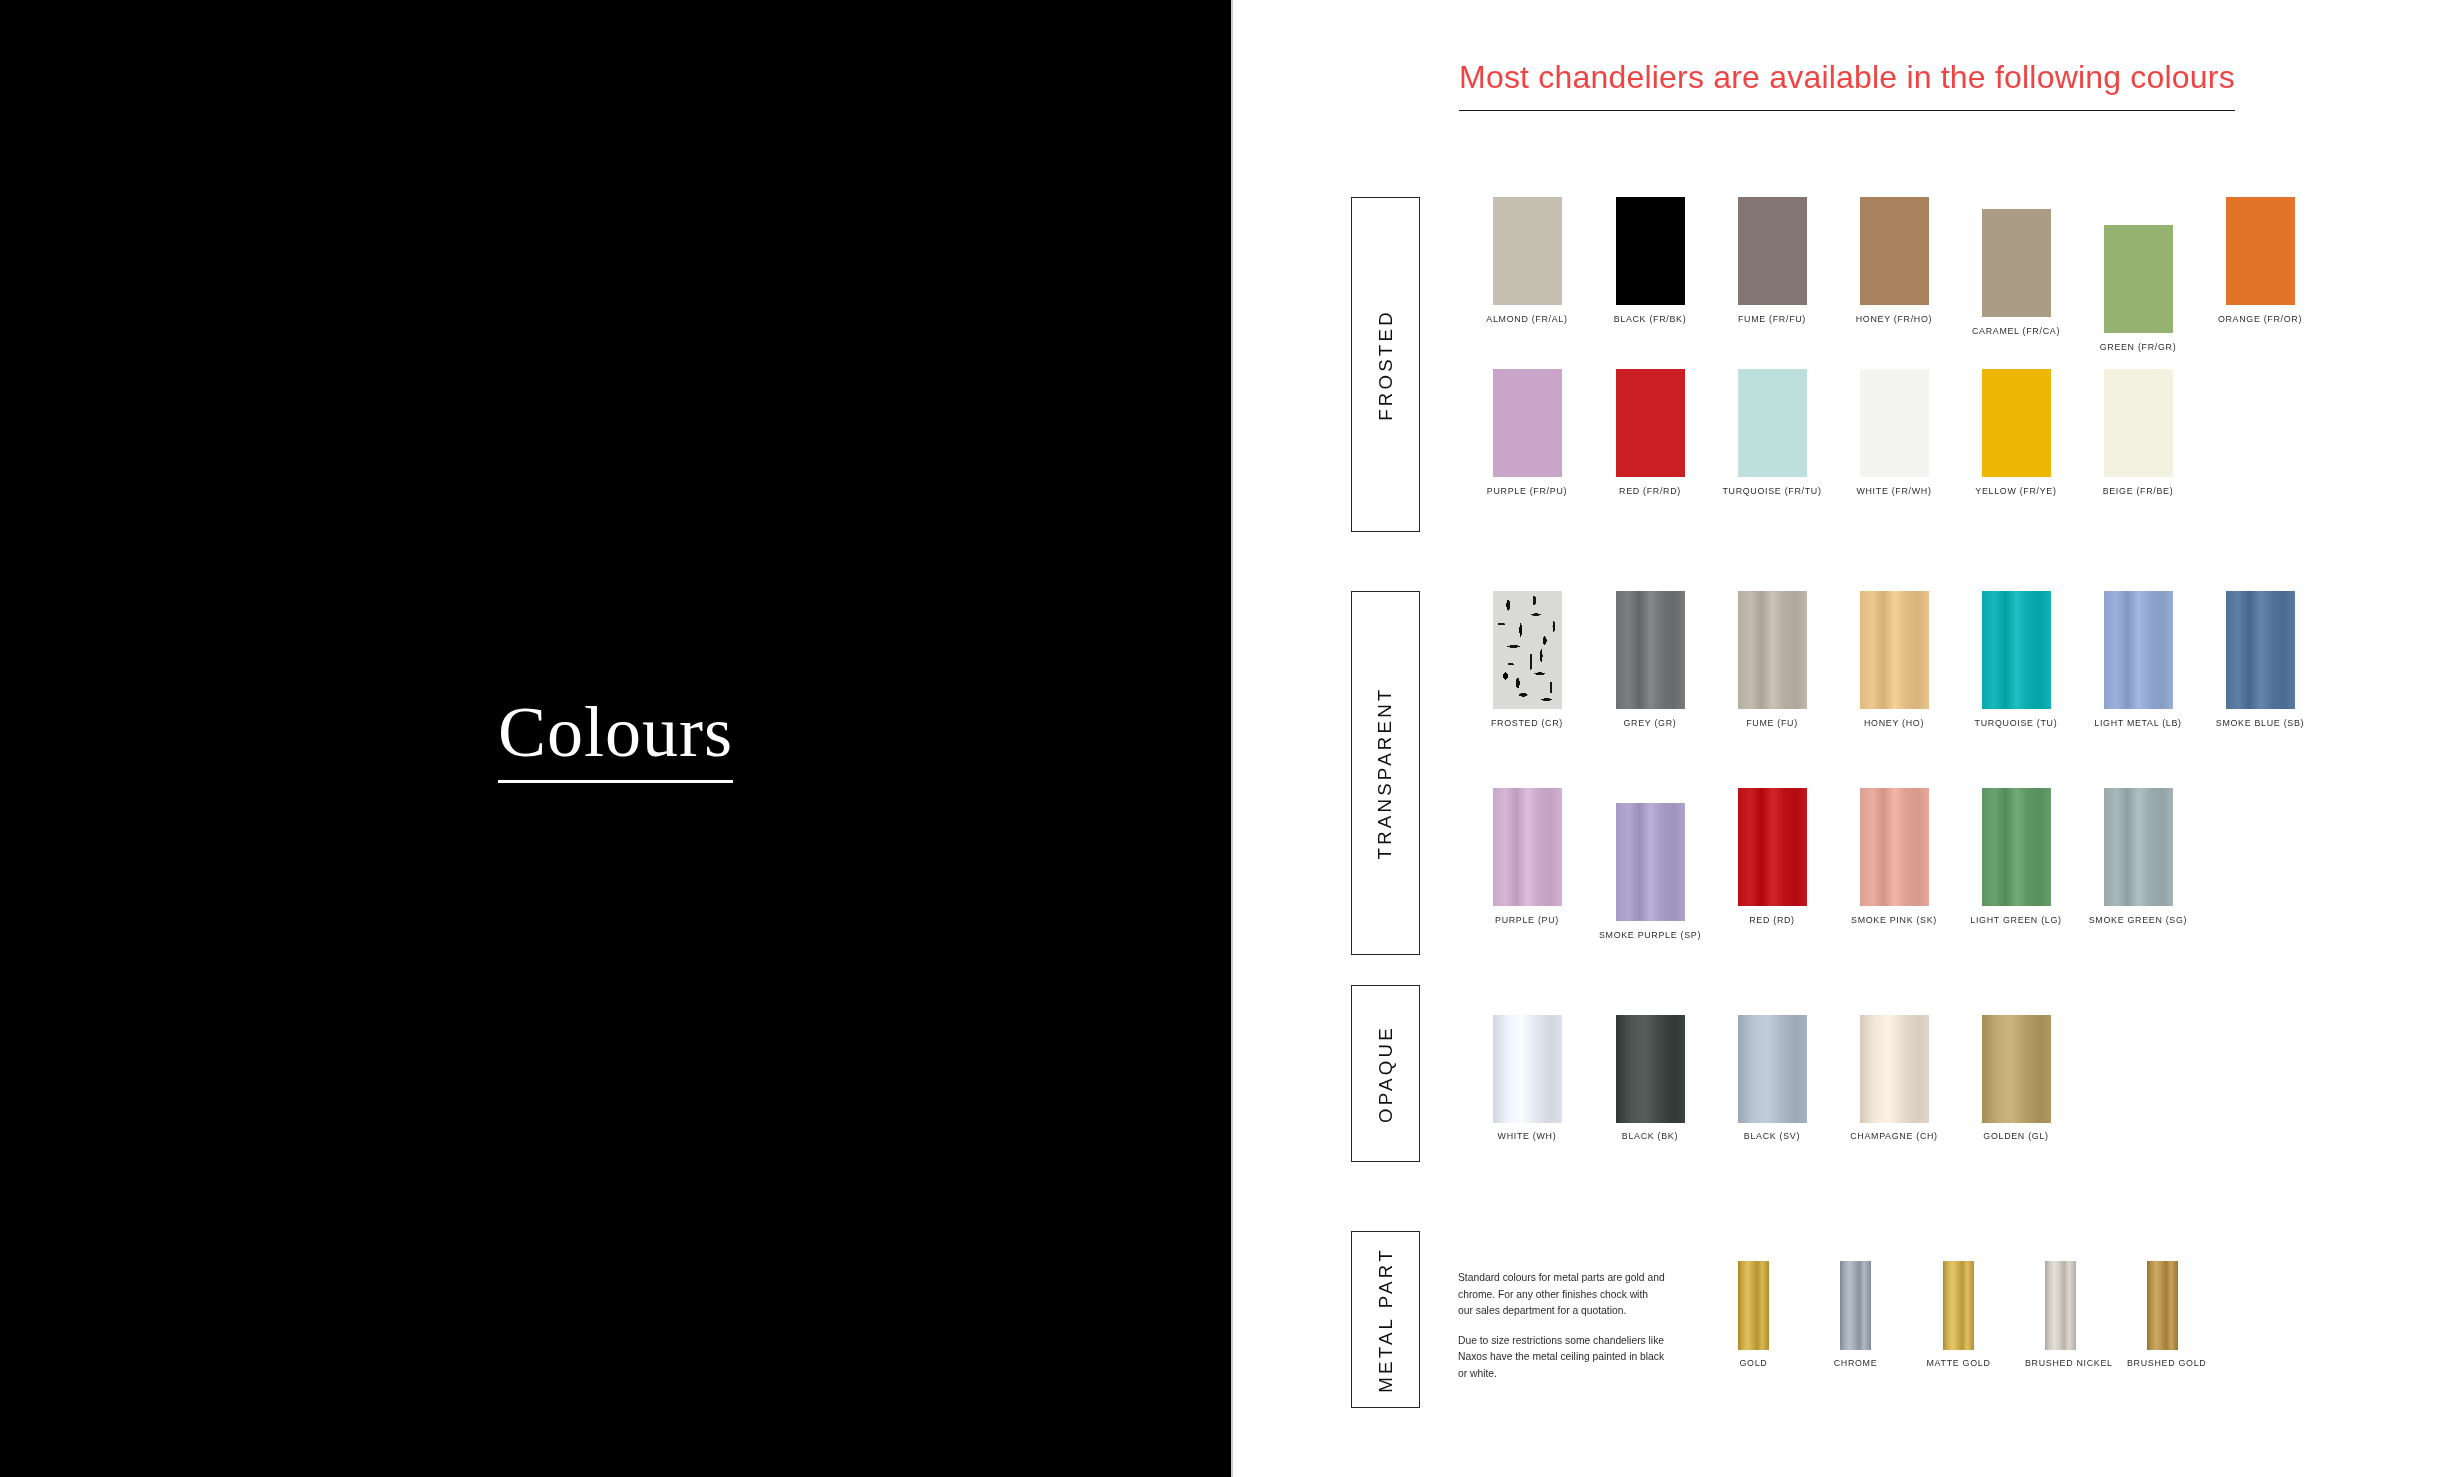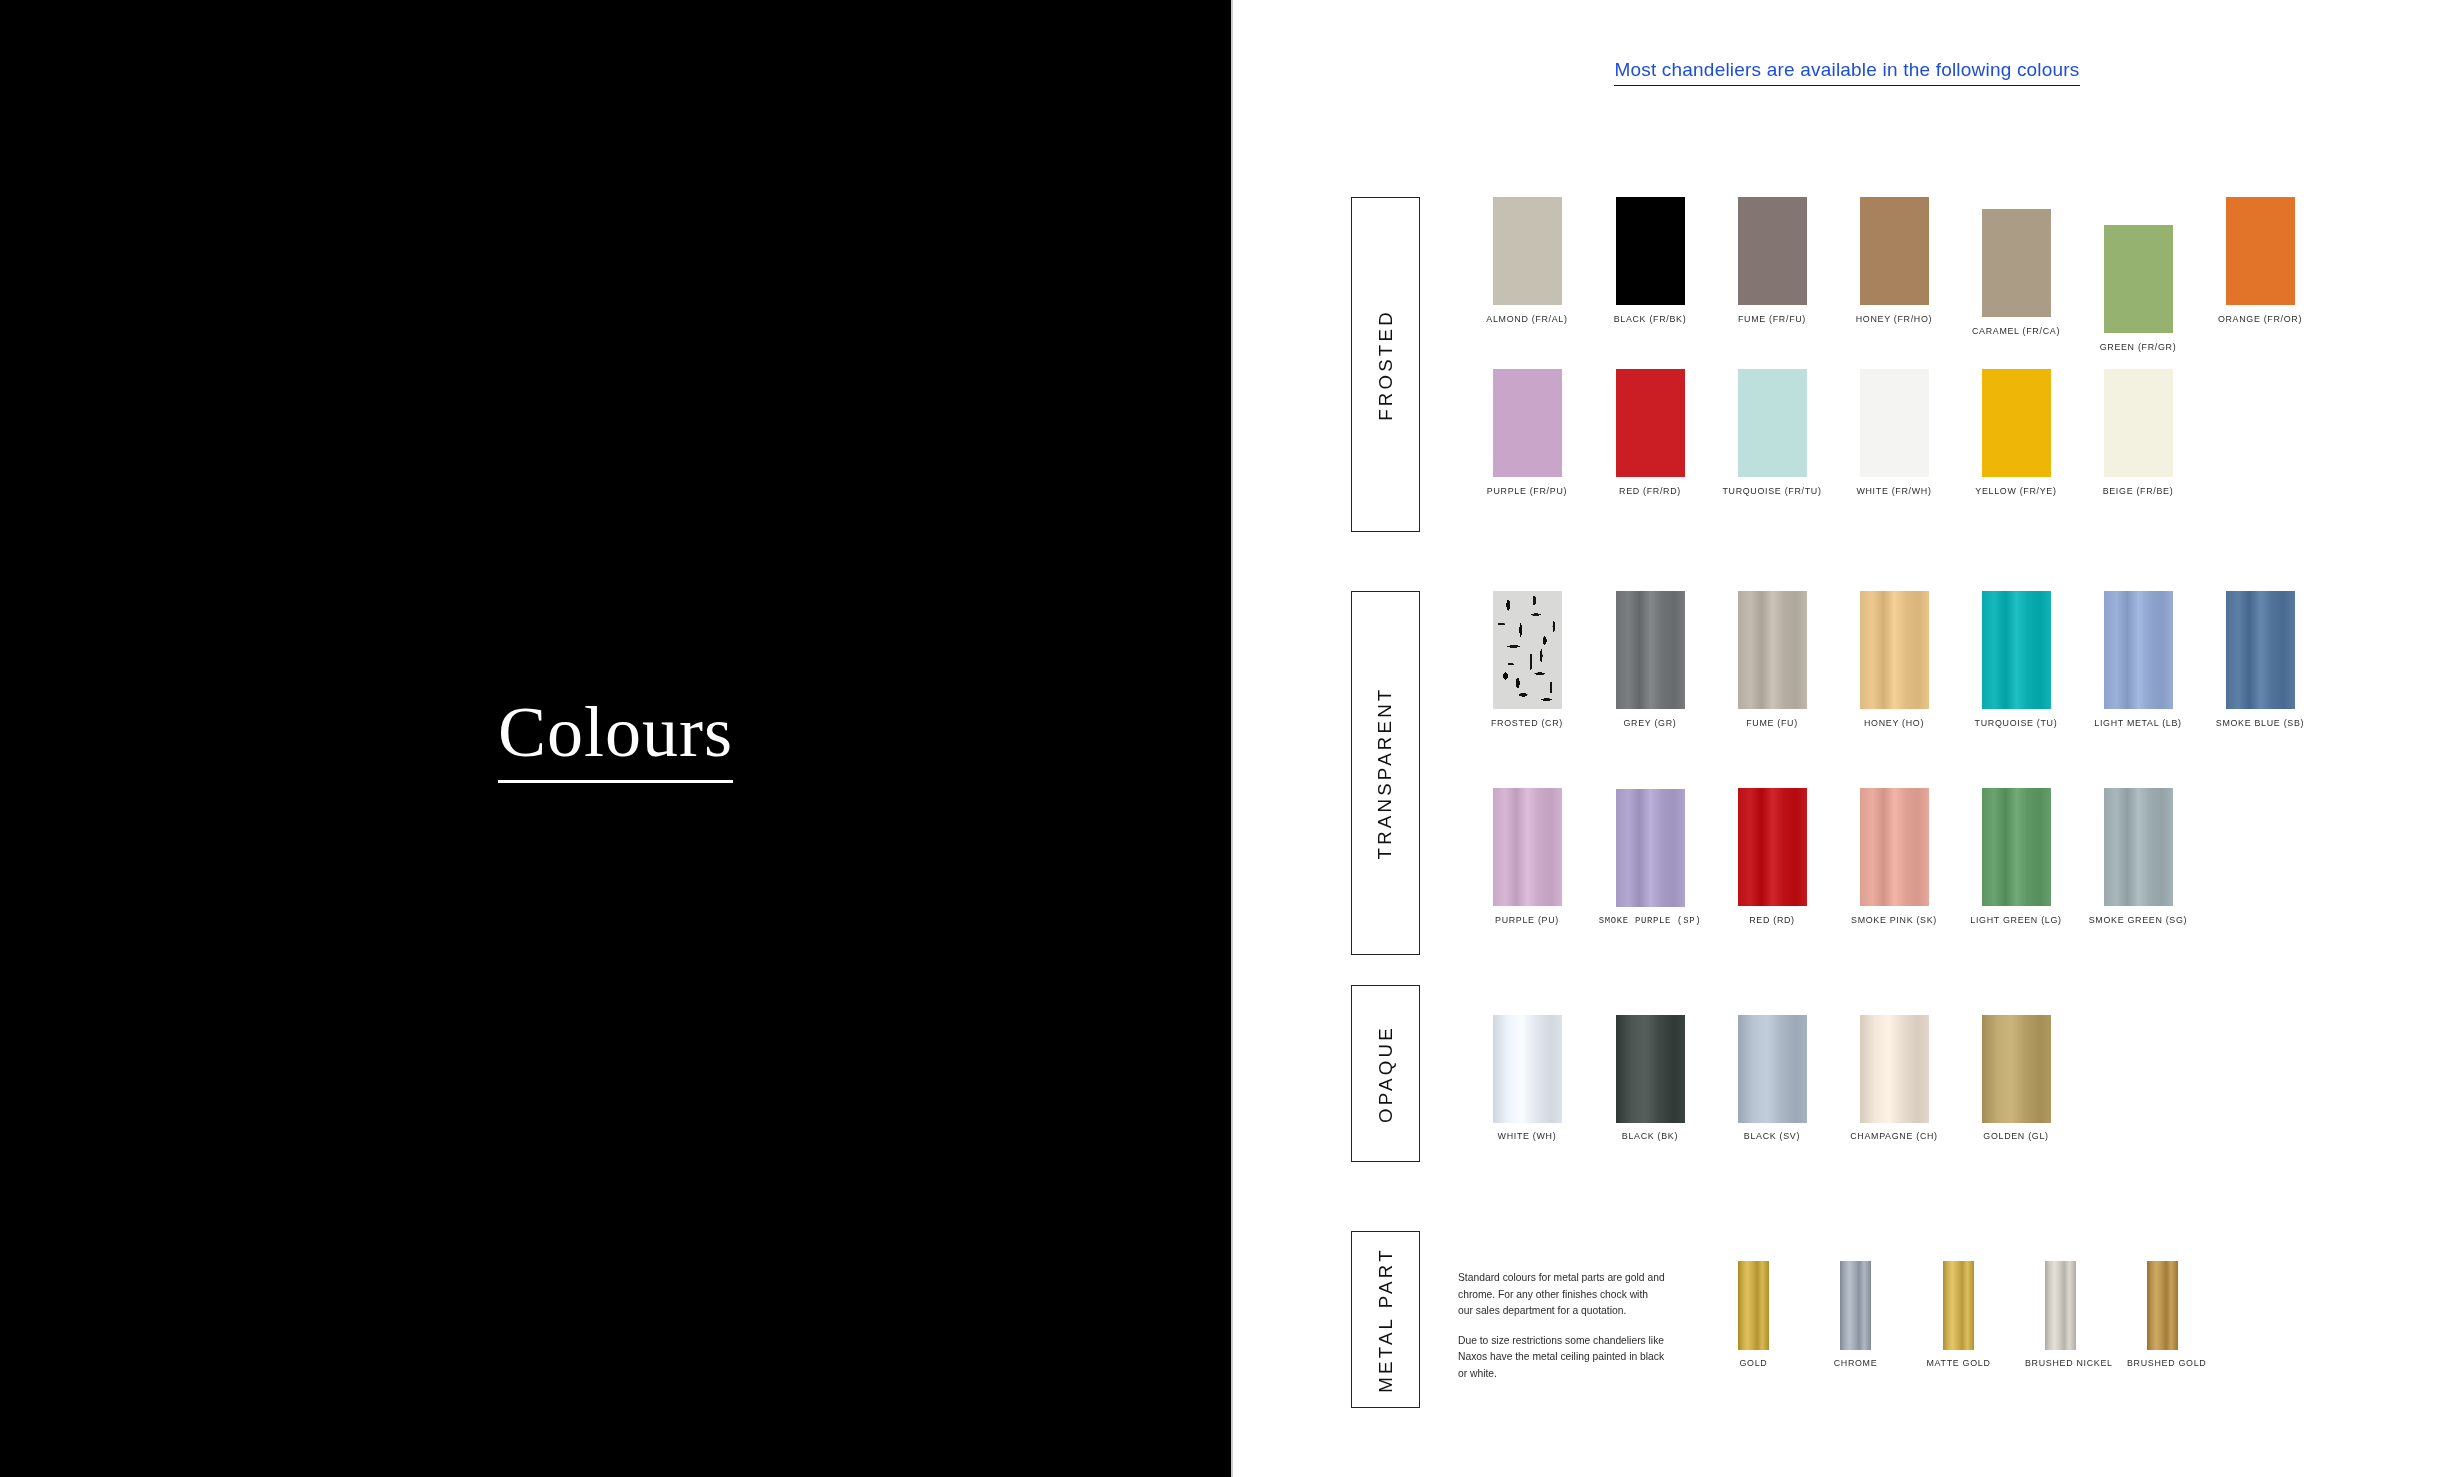--- a/index.html
+++ b/index.html
@@ -30,23 +30,23 @@
     background:#c9ccd2;
   }
 
   
   #right-panel{
     position:absolute;left:1233px;top:0;width:1228px;height:1478px;
     background:#ffffff;
   }
   #headings{position:absolute;left:0;top:59px;width:1228px;text-align:center;}
   #main-heading{
-    font-size:19px;color:#1d4ed8;font-weight:400;
+    font-size:32px;color:#ef4444;font-weight:400;
     display:inline-block;border-bottom:1.5px solid #1b1b1b;
-    padding-bottom:4px;letter-spacing:0.2px;
+    padding-bottom:14px;letter-spacing:0.2px;
   }
   #sub-heading{
     margin-top:13.8px;font-size:15.3px;color:#3a3a3a;font-weight:400;letter-spacing:0.1px;
   }
 
   .section{position:absolute;}
   .cat-box{
     position:absolute;left:0;top:0;
     border:1.5px solid #242424;
     box-sizing:border-box;
@@ -210,21 +210,21 @@
           <div class="cap">LIGHT METAL (LB)</div>
         </div>
         <div class="cell" style="left: 973px; top: 0px; width: 108px;">
           <div class="swatch" title="SMOKE BLUE (SB)" style="width: 69px; height: 118px; background: linear-gradient(90deg, rgb(79, 113, 151) 0%, rgb(93, 127, 165) 18%, rgb(69, 103, 141) 34%, rgb(101, 135, 173) 50%, rgb(81, 115, 153) 66%, rgb(73, 107, 145) 84%, rgb(89, 123, 161) 100%);"></div>
           <div class="cap">SMOKE BLUE (SB)</div>
         </div>
         <div class="cell" style="left: 240px; top: 197px; width: 108px;">
           <div class="swatch" title="PURPLE (PU)" style="width: 69px; height: 118px; background: linear-gradient(90deg, rgb(200, 168, 198) 0%, rgb(214, 182, 212) 18%, rgb(190, 158, 188) 34%, rgb(222, 190, 220) 50%, rgb(202, 170, 200) 66%, rgb(194, 162, 192) 84%, rgb(210, 178, 208) 100%);"></div>
           <div class="cap">PURPLE (PU)</div>
         </div>
-        <div class="cell" style="left: 363px; top: 198px; width: 108px; font-family: Liberation Mono, monospace;">
+        <div class="cell" style="left: 363px; top: 212px; width: 108px;">
           <div class="swatch" title="SMOKE PURPLE (SP)" style="width: 69px; height: 118px; background: linear-gradient(90deg, rgb(164, 154, 195) 0%, rgb(178, 168, 209) 18%, rgb(154, 144, 185) 34%, rgb(186, 176, 217) 50%, rgb(166, 156, 197) 66%, rgb(158, 148, 189) 84%, rgb(174, 164, 205) 100%);"></div>
           <div class="cap">SMOKE PURPLE (SP)</div>
         </div>
         <div class="cell" style="left: 485px; top: 197px; width: 108px;">
           <div class="swatch" title="RED (RD)" style="width: 69px; height: 118px; background: linear-gradient(90deg, rgb(187, 15, 22) 0%, rgb(201, 29, 36) 18%, rgb(177, 5, 12) 34%, rgb(209, 37, 44) 50%, rgb(189, 17, 24) 66%, rgb(181, 9, 16) 84%, rgb(197, 25, 32) 100%);"></div>
           <div class="cap">RED (RD)</div>
         </div>
         <div class="cell" style="left: 607px; top: 197px; width: 108px;">
           <div class="swatch" title="SMOKE PINK (SK)" style="width: 69px; height: 118px; background: linear-gradient(90deg, rgb(220, 159, 145) 0%, rgb(234, 173, 159) 18%, rgb(210, 149, 135) 34%, rgb(242, 181, 167) 50%, rgb(222, 161, 147) 66%, rgb(214, 153, 139) 84%, rgb(230, 169, 155) 100%);"></div>
           <div class="cap">SMOKE PINK (SK)</div>

